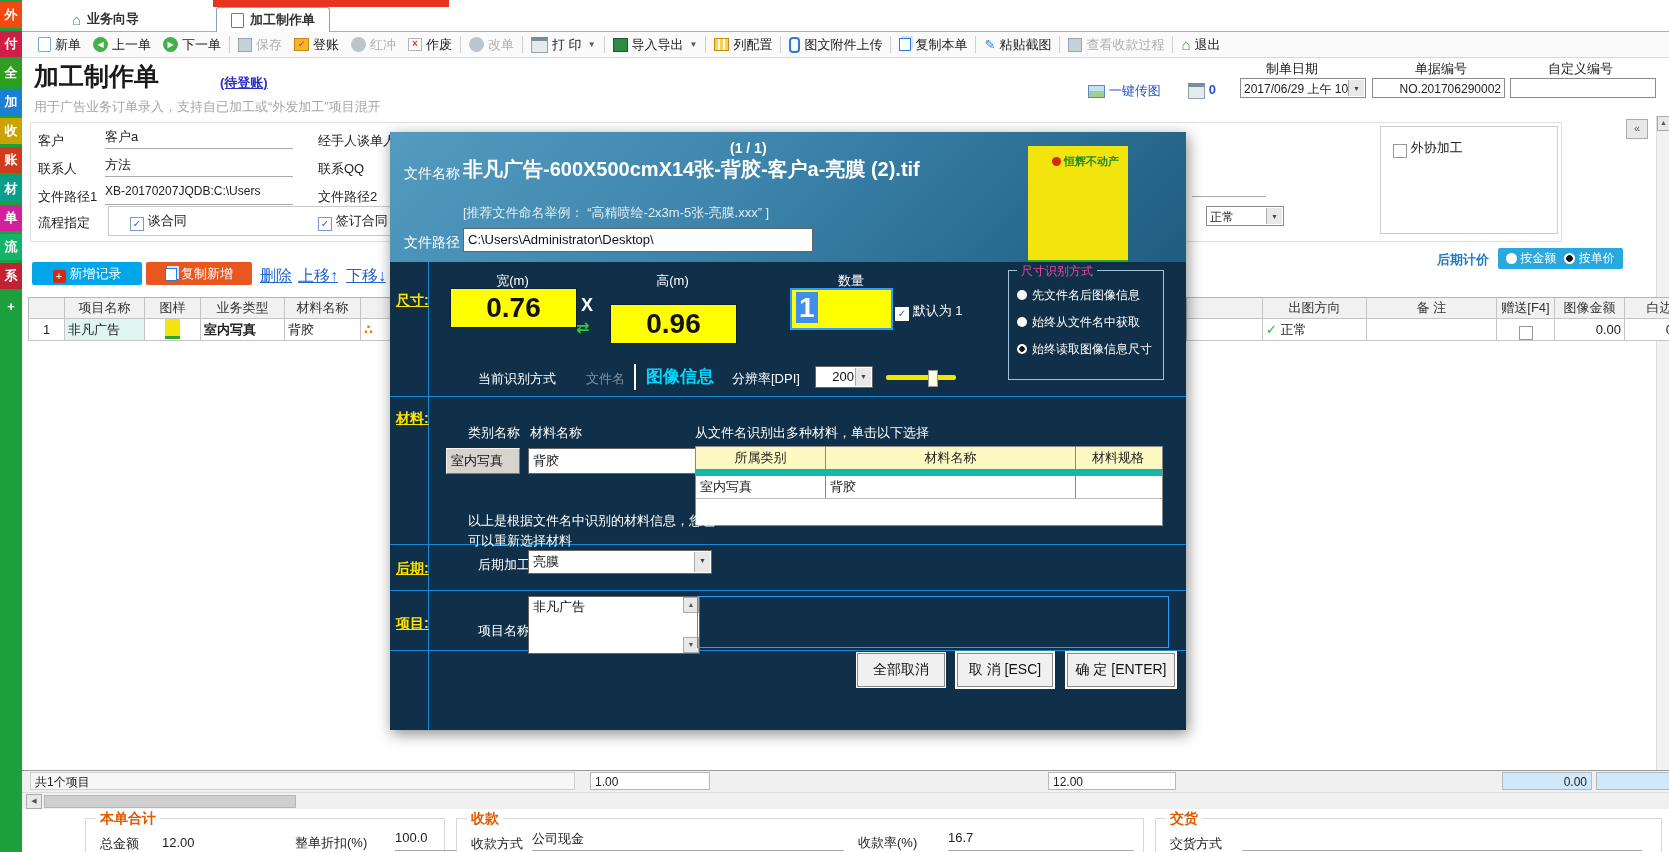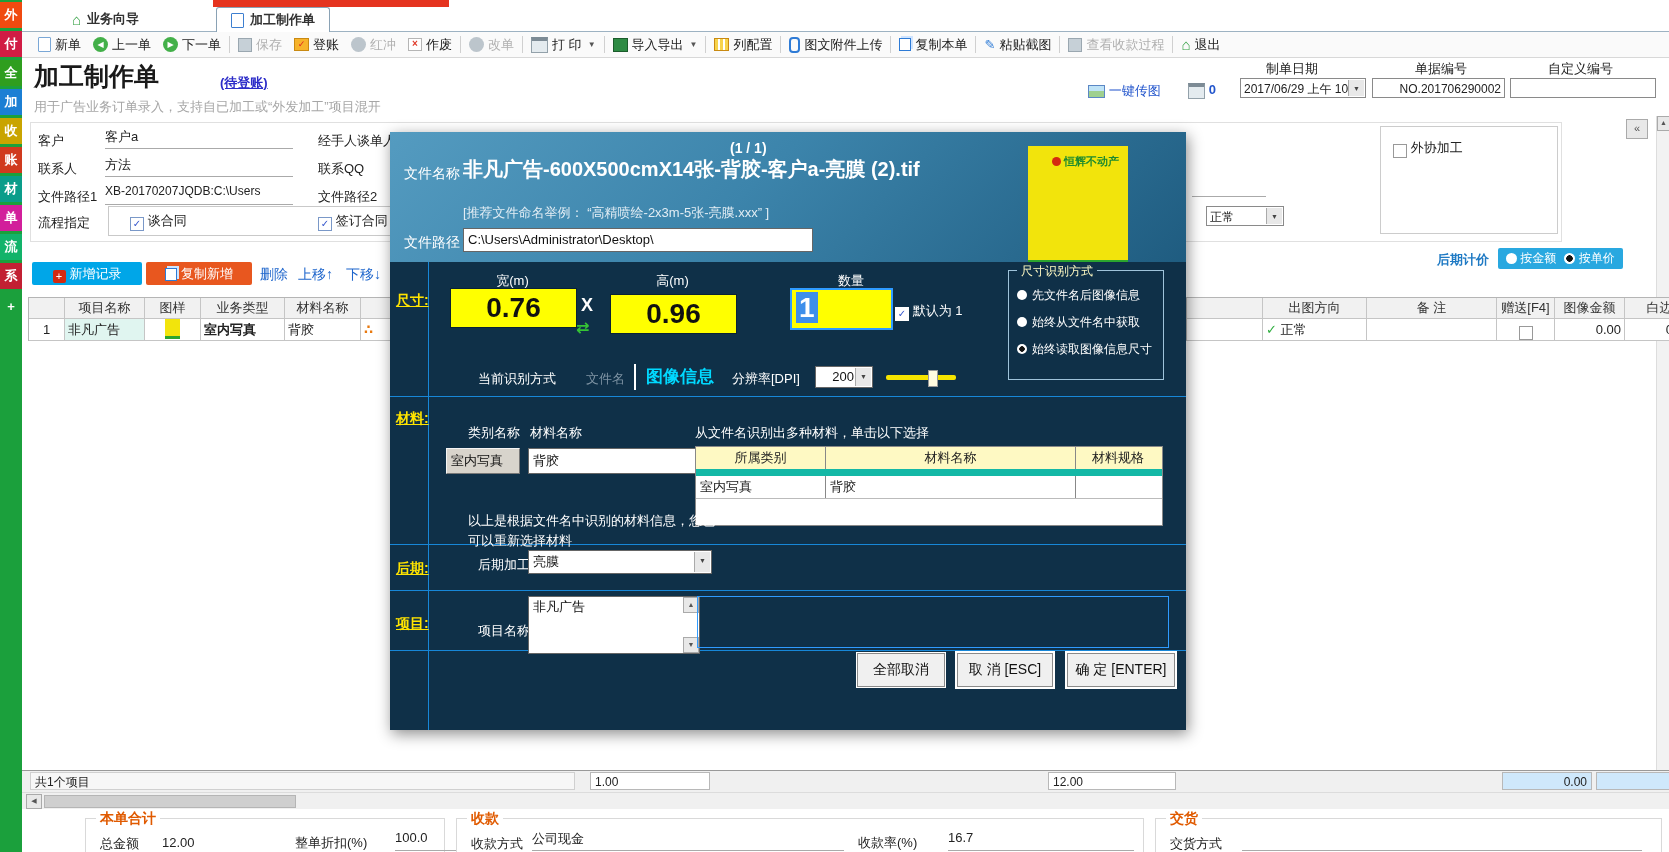--- a/index.html
+++ b/index.html
@@ -54,21 +54,21 @@
        line-height:20px;padding:0 3px;box-sizing:border-box;}
   .combo-btn{position:absolute;right:1px;top:1px;bottom:1px;width:15px;background:#e8e8e8;
              border-left:1px solid #aaa;text-align:center;font-size:7px;line-height:17px;color:#444;}
   
   .chk{display:inline-block;width:12px;height:12px;background:#fff;border:1px solid #7a98c8;
        font-size:10px;line-height:11px;text-align:center;color:#3355cc;font-weight:bold;vertical-align:-2px;}
   .chk.empty{color:transparent;border-color:#999;}
   
   .abtn{position:absolute;height:23px;line-height:23px;color:#fff;text-align:center;border-radius:2px;
         font-size:13px;}
-  .alink{position:absolute;color:#1f66cc;font-size:14px;}
+  .alink{position:absolute;color:#1f66cc;font-size:16px;text-decoration:underline;}
   #pill{background:#29a8e0;border-radius:2px;color:#fff;display:flex;align-items:center;gap:8px;
         padding:0 8px;height:21px;font-size:12px;}
   .rad{display:inline-block;width:11px;height:11px;border-radius:50%;background:#fff;vertical-align:-2px;}
   .rad.sel{background:radial-gradient(circle at 50% 50%, #111 0 3px, #fff 3.5px);}
   
   .tbl{position:absolute;border-top:1px solid #b5b5b5;border-left:1px solid #b5b5b5;background:#fff;}
   .tr{display:flex;}
   .tc{border-right:1px solid #c5c5c5;border-bottom:1px solid #c5c5c5;box-sizing:border-box;
       height:21px;line-height:20px;padding:0 3px;overflow:hidden;white-space:nowrap;}
   .th{background:#f1f1f1;text-align:center;color:#333;}
@@ -88,21 +88,21 @@
   #modal{left:390px;top:132px;width:796px;height:598px;z-index:10;box-shadow:2px 4px 14px rgba(0,0,0,.45);}
   #mhead{position:absolute;left:0;top:0;width:796px;height:130px;
          background:linear-gradient(135deg,#549bc0 0%,#3c84ab 45%,#1f5c80 100%);}
   #mbody{position:absolute;left:0;top:130px;width:796px;height:468px;background:#0f3048;}
   .mwhite{color:#fff;}
   .msec{position:absolute;color:#ffe400;font-weight:bold;font-size:14px;text-decoration:underline;}
   .bluesep{position:absolute;left:0;width:796px;height:0;border-top:1px solid #1787d8;}
   .yinput{position:absolute;background:#ffff00;border:1px solid #0a2233;text-align:center;
           font-size:28px;font-weight:bold;color:#111;}
   .fset{position:absolute;border:1px solid #9fc3da;}
-  .fleg{position:absolute;top:-8px;left:8px;background:#0f3048;padding:0 4px;color:#fef9c3;font-size:12px;}
+  .fleg{position:absolute;top:-8px;left:8px;background:#0f3048;padding:0 4px;color:#ec4899;font-size:12px;}
   .mrad{display:inline-block;width:10px;height:10px;border-radius:50%;background:#fff;margin-right:5px;vertical-align:-1px;}
   .mrad.sel{background:radial-gradient(circle at 50% 50%, #111 0 2.5px, #fff 3px);}
   .mtbl-c{border-right:1px solid #888;box-sizing:border-box;height:22px;line-height:21px;
           padding:0 4px;overflow:hidden;white-space:nowrap;}
   .mbtn{position:absolute;height:34px;line-height:32px;text-align:center;background:#f0f0f0;color:#111;
         font-size:14px;border:1px solid #fff;box-shadow:inset 0 0 0 1px #8a8a8a;}
   .wfield{position:absolute;background:#fff;border:1px solid #666;box-sizing:border-box;
           font-size:13px;line-height:22px;padding:0 4px;color:#111;overflow:hidden;white-space:nowrap;}
   .scrbtn{background:#e8e8e8;border:1px solid #aaa;font-size:7px;color:#555;text-align:center;line-height:12px;}
 </style>
@@ -393,21 +393,21 @@
     <div class="msec" style="left:6px;top:160px">尺寸:</div>
     <div class="msec" style="left:6px;top:278px">材料:</div>
     <div class="msec" style="left:6px;top:428px">后期:</div>
     <div class="msec" style="left:6px;top:483px">项目:</div>
 
     <div class="abs mwhite" style="left:100px;top:140px;width:45px;text-align:center">宽(m)</div>
     <div class="yinput" style="left:60px;top:156px;width:125px;height:38px;line-height:38px">0.76</div>
     <div class="abs mwhite" style="left:191px;top:163px;font-size:18px;font-weight:bold">X</div>
     <div class="abs" style="left:186px;top:186px;color:#35c435;font-size:16px;font-weight:bold">⇄</div>
     <div class="abs mwhite" style="left:260px;top:140px;width:45px;text-align:center">高(m)</div>
-    <div class="yinput" style="left:220px;top:162px;width:125px;height:38px;line-height:38px">0.96</div>
+    <div class="yinput" style="left:220px;top:172px;width:125px;height:38px;line-height:38px">0.96</div>
     <div class="abs mwhite" style="left:448px;top:140px">数量</div>
     <div class="yinput" style="left:400px;top:156px;width:95px;height:38px;line-height:36px;border:2px solid #2f9bff;text-align:left;padding-left:4px">
       <span style="background:#3f8fea;color:#fff;padding:0 3px">1</span>
     </div>
     <div class="abs mwhite" style="left:505px;top:170px;font-size:13px">
       <span class="chk" style="border-color:#fff">✓</span>
       <span>默认为 1</span>
     </div>
     <div class="fset" style="left:618px;top:138px;width:154px;height:108px">
       <span class="fleg">尺寸识别方式</span>

